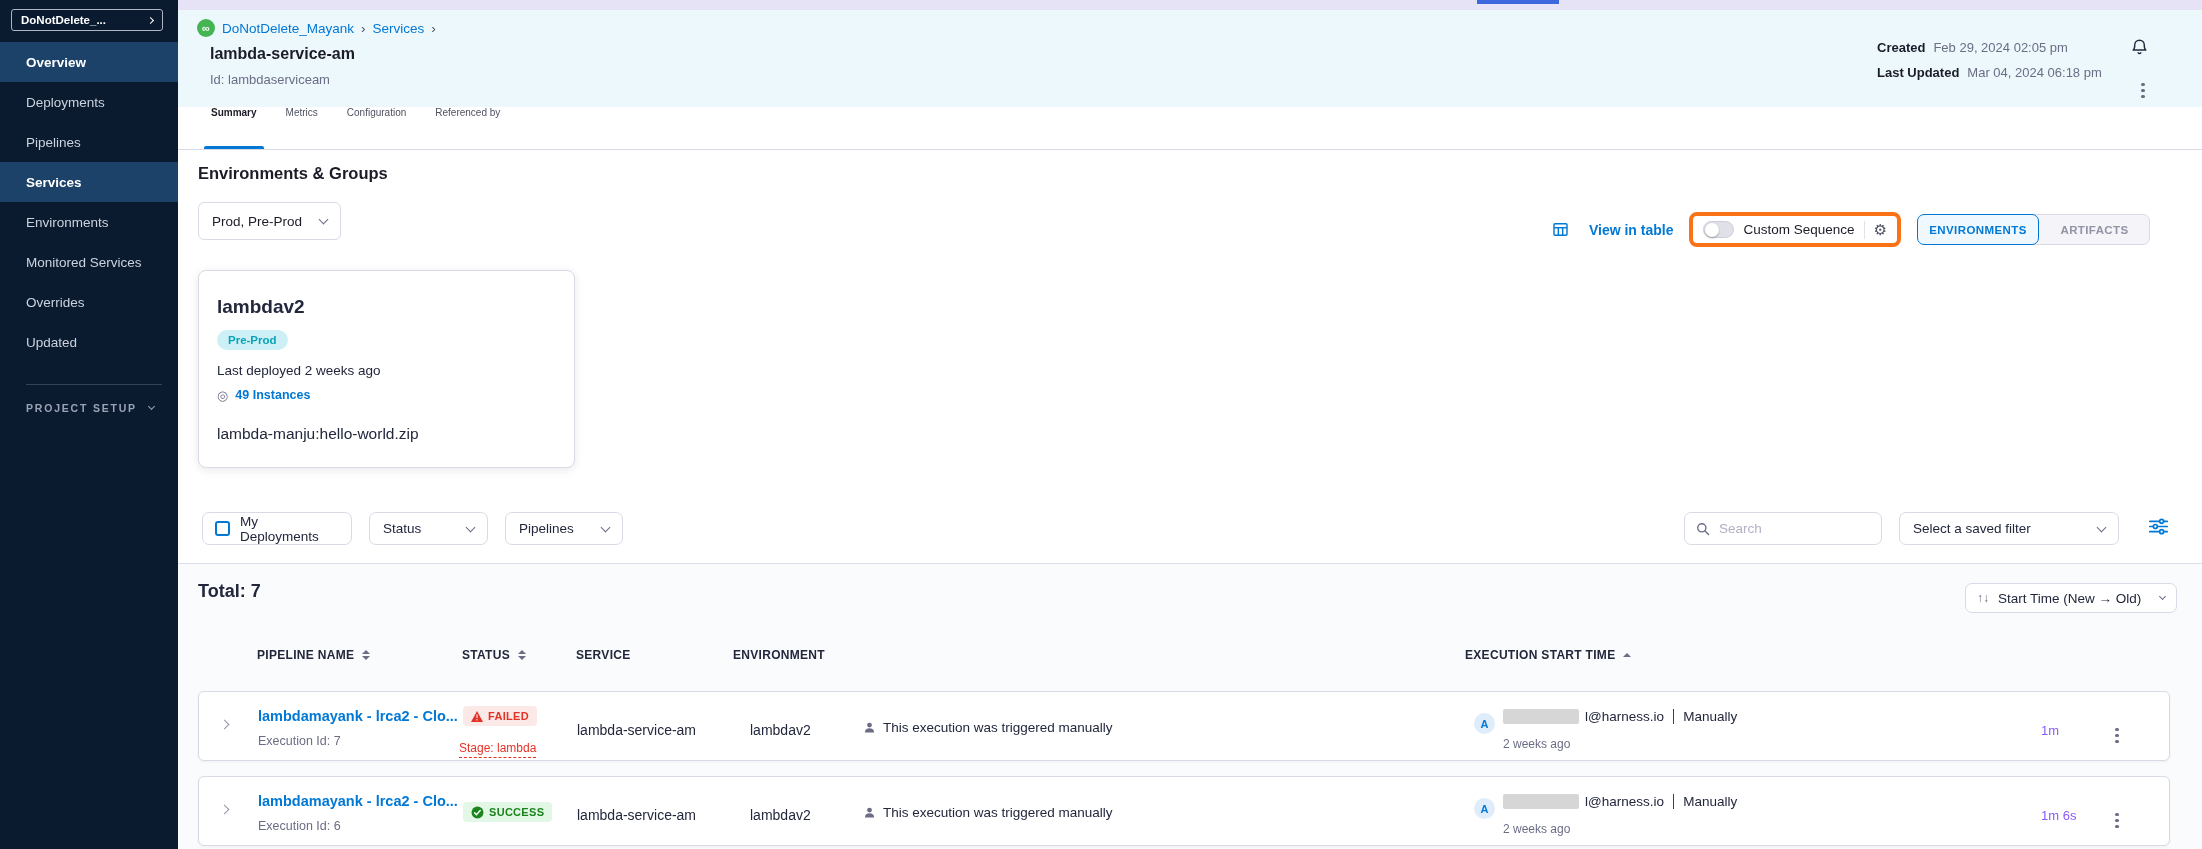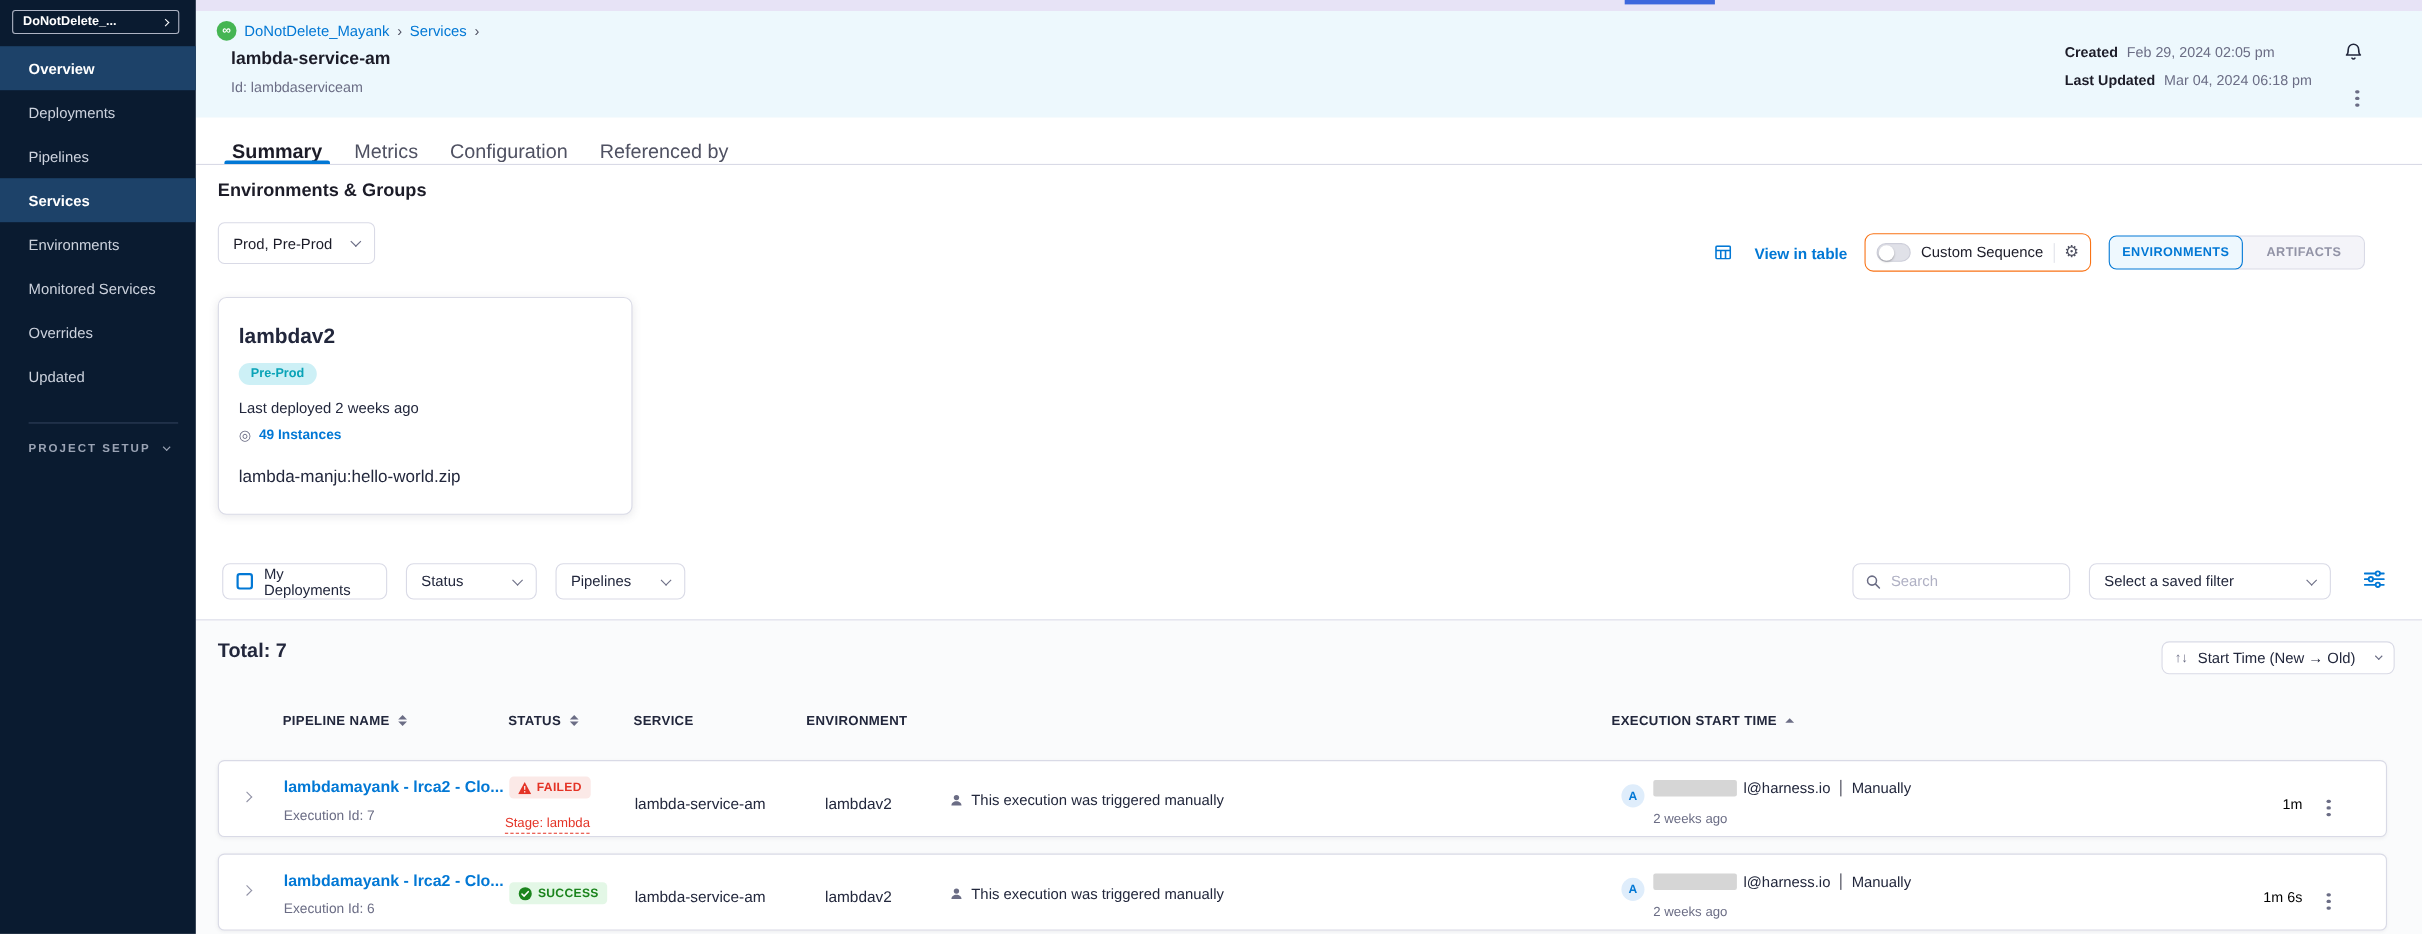--- a/index.html
+++ b/index.html
@@ -38,31 +38,31 @@
   .page-title { position:absolute; left:32px; top:35px; font-size:16px; font-weight:bold; color:#1c1c28; }
   .page-id { position:absolute; left:32px; top:62px; font-size:13px; color:#6b6d85; }
   .meta { position:absolute; left:1699px; top:30px; font-size:13px; }
   .meta-row { margin-bottom:10px; }
   .meta-label { font-weight:bold; color:#1c1c28; margin-right:8px; }
   .meta-value { color:#6b6d85; }
   .bell-btn { position:absolute; left:1952px; top:27px; cursor:pointer; }
   .header-dots { position:absolute; left:1963px; top:62px; cursor:pointer; }
 
   .tab-bar { position:absolute; left:0; top:107px; width:100%; height:43px; background:#fff; border-bottom:1px solid #d9dae6; display:flex; align-items:stretch; padding-left:33px; gap:29px; }
-  .tab { font-size:18px; color:#4f5162; display:flex; align-items:flex-end; position:relative; cursor:pointer; }
+  .tab { font-size:10px; color:#4f5162; display:flex; align-items:flex-start; position:relative; cursor:pointer; }
   .tab.active { color:#1c1c28; font-weight:bold; }
   .tab.active::after { content:""; position:absolute; left:-7px; right:-7px; bottom:0; height:3px; background:#0278d5; border-radius:2px 2px 0 0; }
 
   .content { position:absolute; left:0; top:150px; width:100%; height:413px; background:#fff; }
   .section-heading { position:absolute; left:20px; top:14px; font-size:16.5px; font-weight:bold; color:#1c1c28; }
   .env-dropdown { position:absolute; left:20px; top:52px; width:143px; height:38px; border:1px solid #d9dae6; border-radius:6px; background:#fff; display:flex; align-items:center; justify-content:space-between; padding:0 13px; font-size:13.5px; color:#1c1c28; cursor:pointer; }
   .env-dropdown .chev, .fbtn .chev, .sort-btn .chev { color:#6b6d85; }
   .env-controls { position:absolute; top:62px; right:52px; height:35px; display:flex; align-items:center; gap:16px; }
   .view-link { color:#0278d5; font-weight:bold; font-size:14px; display:flex; align-items:center; gap:21px; cursor:pointer; }
-  .custom-box { height:35px; border:1px solid #f97316; border-radius:8px; background:#fff; display:flex; align-items:center; padding:0 10px; gap:9px; }
+  .custom-box { height:35px; border:4px solid #f97316; border-radius:8px; background:#fff; display:flex; align-items:center; padding:0 10px; gap:9px; }
   .toggle { width:31px; height:17px; border-radius:9px; background:#e0e1e8; border:1px solid #cdced9; position:relative; cursor:pointer; flex:none; }
   .toggle-knob { width:14px; height:14px; border-radius:50%; background:#fff; position:absolute; left:1px; top:0.5px; box-shadow:0 1px 2px rgba(0,0,0,.3); }
   .custom-label { font-size:13.5px; color:#1c1c28; }
   .custom-sep { width:1px; height:18px; background:#e2e3ea; }
   .gear { font-size:15px; color:#4f5162; cursor:pointer; line-height:1; }
   .segmented { display:flex; align-items:center; }
   .seg { height:31px; display:flex; align-items:center; justify-content:center; font-size:11.5px; font-weight:bold; letter-spacing:.4px; cursor:pointer; }
   .seg.env { width:122px; background:#eef8fe; border:1.5px solid #0278d5; color:#0278d5; border-radius:7px; position:relative; z-index:1; }
   .seg.art { width:118px; background:#f4f4f9; border:1px solid #d9dae6; color:#9293a6; border-radius:0 7px 7px 0; margin-left:-7px; padding-left:7px; }
 
@@ -110,21 +110,21 @@
   .status-badge.success { top:25px; background:#e3f7e6; color:#1b841d; }
   .stage-info { left:260px; top:49px; font-size:12px; color:#e43326; border-bottom:1.5px dashed #e43326; padding-bottom:2px; }
   .svc-cell { left:378px; top:30px; font-size:14px; color:#22273c; }
   .env-cell { left:551px; top:30px; font-size:14px; color:#22273c; }
   .trigger-cell { left:664px; top:28px; display:flex; align-items:center; gap:7px; font-size:13.5px; color:#22273c; }
   .avatar { left:1275px; top:21px; width:21px; height:21px; border-radius:50%; background:#dfedfb; color:#0278d5; font-size:11px; font-weight:bold; display:flex; align-items:center; justify-content:center; }
   .who-line { left:1304px; top:17px; display:flex; align-items:center; gap:6px; font-size:13.5px; color:#22273c; }
   .redacted { width:76px; height:15px; background:#d6d6d6; border-radius:2px; display:inline-block; }
   .pipe-sep { width:1.3px; height:15px; background:#3c3e4e; margin:0 3px; display:inline-block; }
   .time-ago { left:1304px; top:45px; font-size:12px; color:#6b6d85; }
-  .duration { left:1842px; top:31px; width:52px; text-align:right; font-size:13px; color:#000000; }
+  .duration { left:1842px; top:31px; width:52px; font-size:13px; color:#8b5cf6; }
   .row-dots { left:1916px; top:25px; }
 </style>
 </head>
 <body>
 
 <aside class="sidebar">
   <div class="project-selector">
     <span>DoNotDelete_...</span>
     <span class="chev right sm"></span>
   </div>

